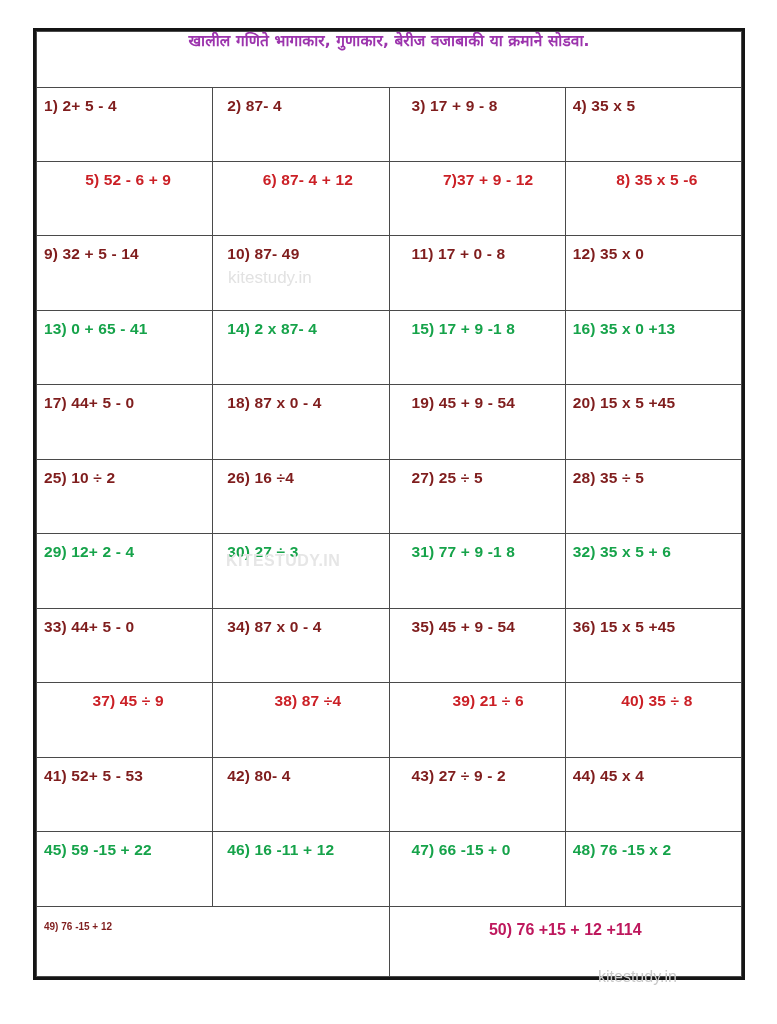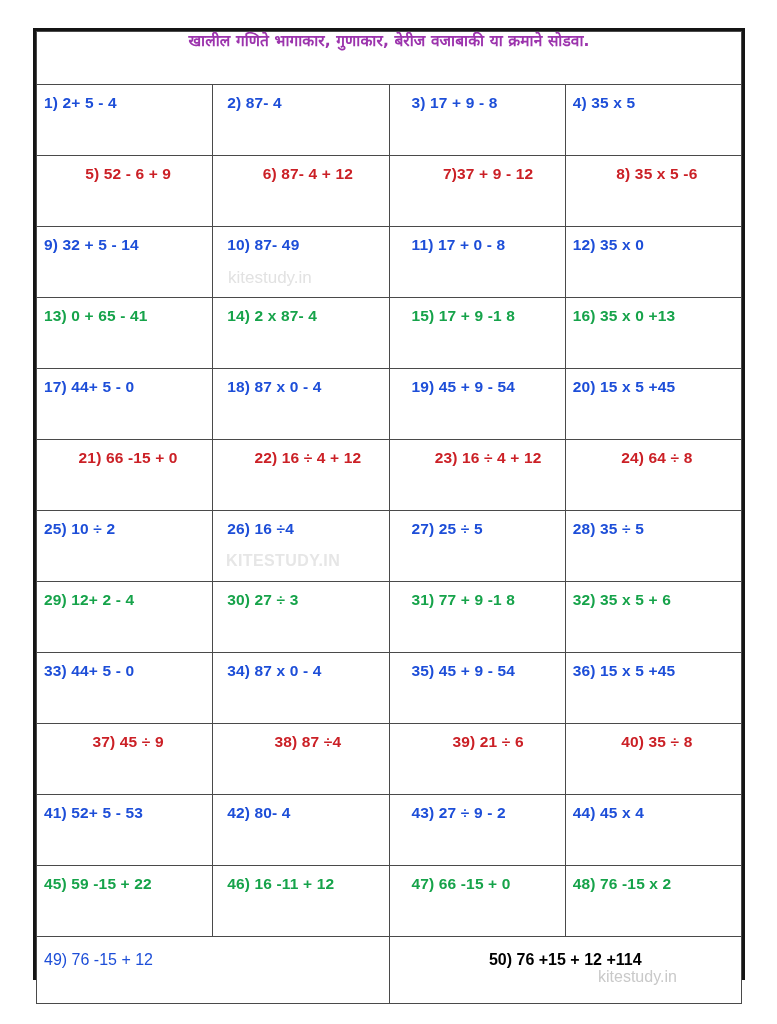--- a/index.html
+++ b/index.html
@@ -68,34 +68,34 @@
     font-size: 15.5px;
     font-weight: bold;
     letter-spacing: .15px;
     white-space: nowrap;
   }
   .col1 .cell-text { padding-left: 7px; }
   .col2 .cell-text { padding-left: 14px; }
   .col3 .cell-text { padding-left: 22px; }
   .col4 .cell-text { padding-left: 7px; }
 
-  .c-dark  { color: #1d4ed8; }
+  .c-dark  { color: #7f1d1d; }
   .c-red   { color: #cb2026; text-align: center; }
   .c-green { color: #16a34a; }
-  .c-black { color: #000000; }
+  .c-black { color: #be185d; }
 
   
   td.wide {
     height: 66px;
   }
   .wide-text-left {
     display: block;
     padding: 14px 0 0 7px;
-    font-size: 16px;
-    font-weight: normal;
+    font-size: 10px;
+    font-weight: bold;
     white-space: nowrap;
   }
   .wide-text-center {
     display: block;
     padding: 14px 0 0 0;
     text-align: center;
     font-size: 16px;
     font-weight: bold;
     white-space: nowrap;
   }
@@ -194,34 +194,20 @@
             <span class="cell-text c-dark">18) 87 x 0 - 4</span>
           </td>
         <td class="cell col3">
             <span class="cell-text c-dark">19) 45 + 9 - 54</span>
           </td>
         <td class="cell col4">
             <span class="cell-text c-dark">20) 15 x 5 +45</span>
           </td>
       </tr>
 
-      <tr>
-        <td class="cell col1">
-            <span class="cell-text c-red">21) 66 -15 + 0</span>
-          </td>
-        <td class="cell col2">
-            <span class="cell-text c-red">22) 16 ÷ 4 + 12</span>
-          </td>
-        <td class="cell col3">
-            <span class="cell-text c-red">23) 16 ÷ 4 + 12</span>
-          </td>
-        <td class="cell col4">
-            <span class="cell-text c-red">24) 64 ÷ 8</span>
-          </td>
-      </tr>
 
       <tr>
         <td class="cell col1">
             <span class="cell-text c-dark">25) 10 ÷ 2</span>
           </td>
         <td class="cell col2">
             <span class="cell-text c-dark">26) 16 ÷4</span>
           </td>
         <td class="cell col3">
             <span class="cell-text c-dark">27) 25 ÷ 5</span>

